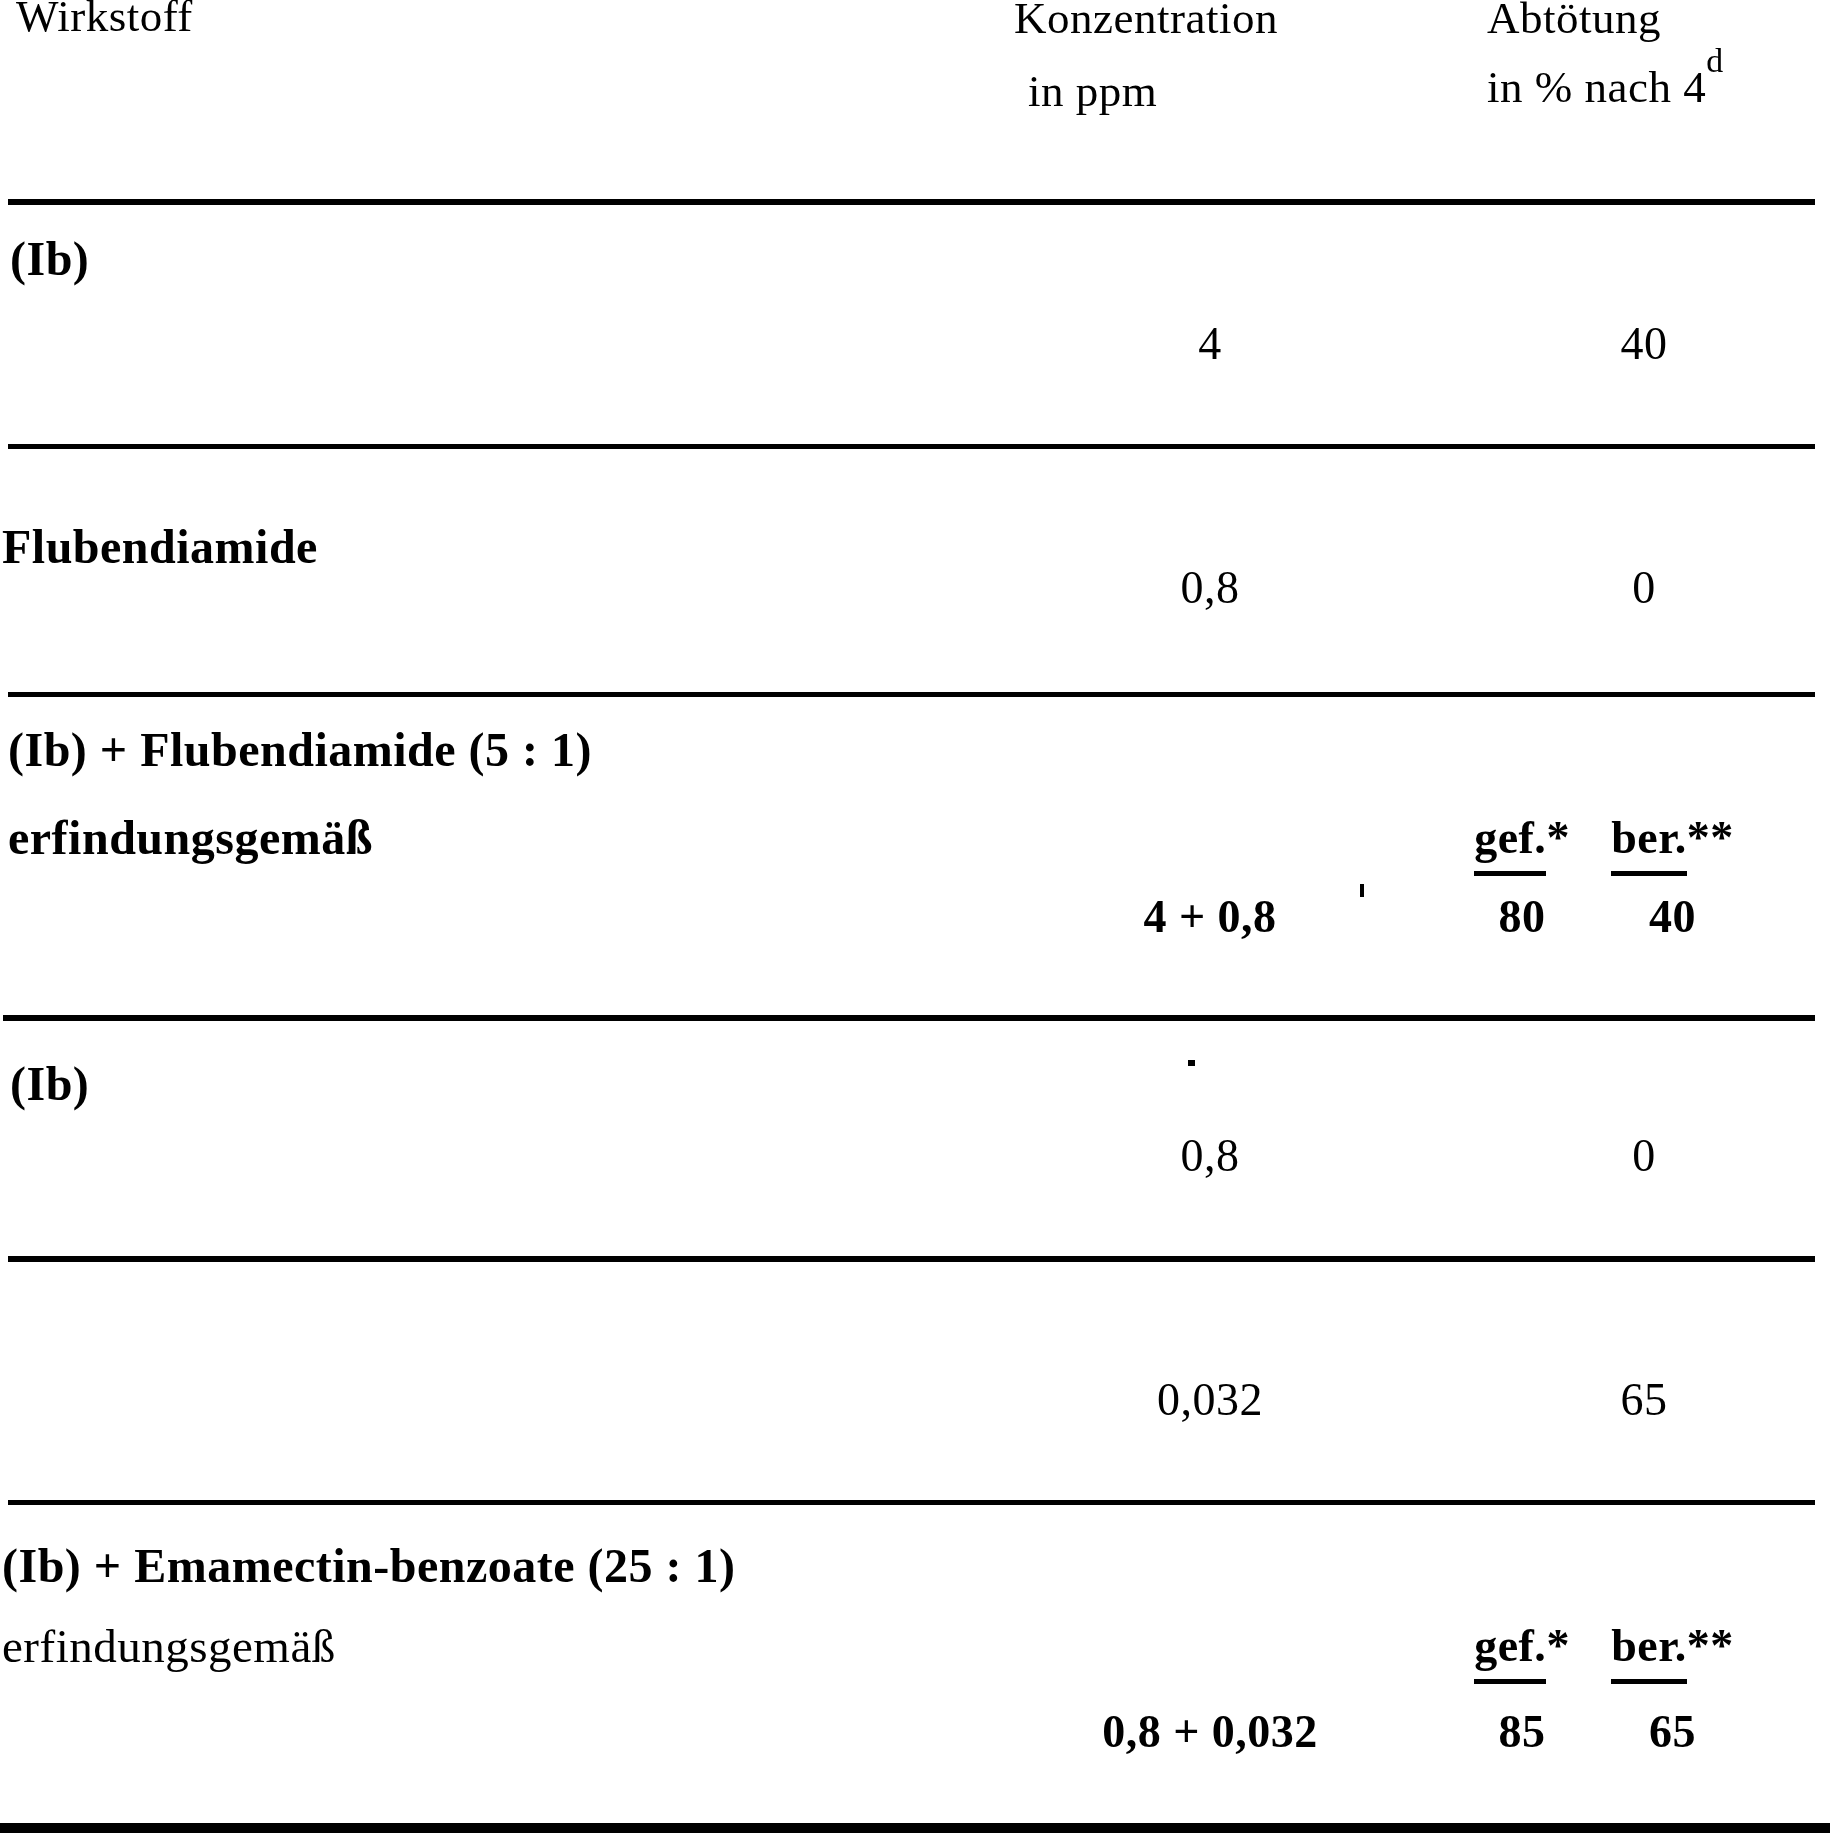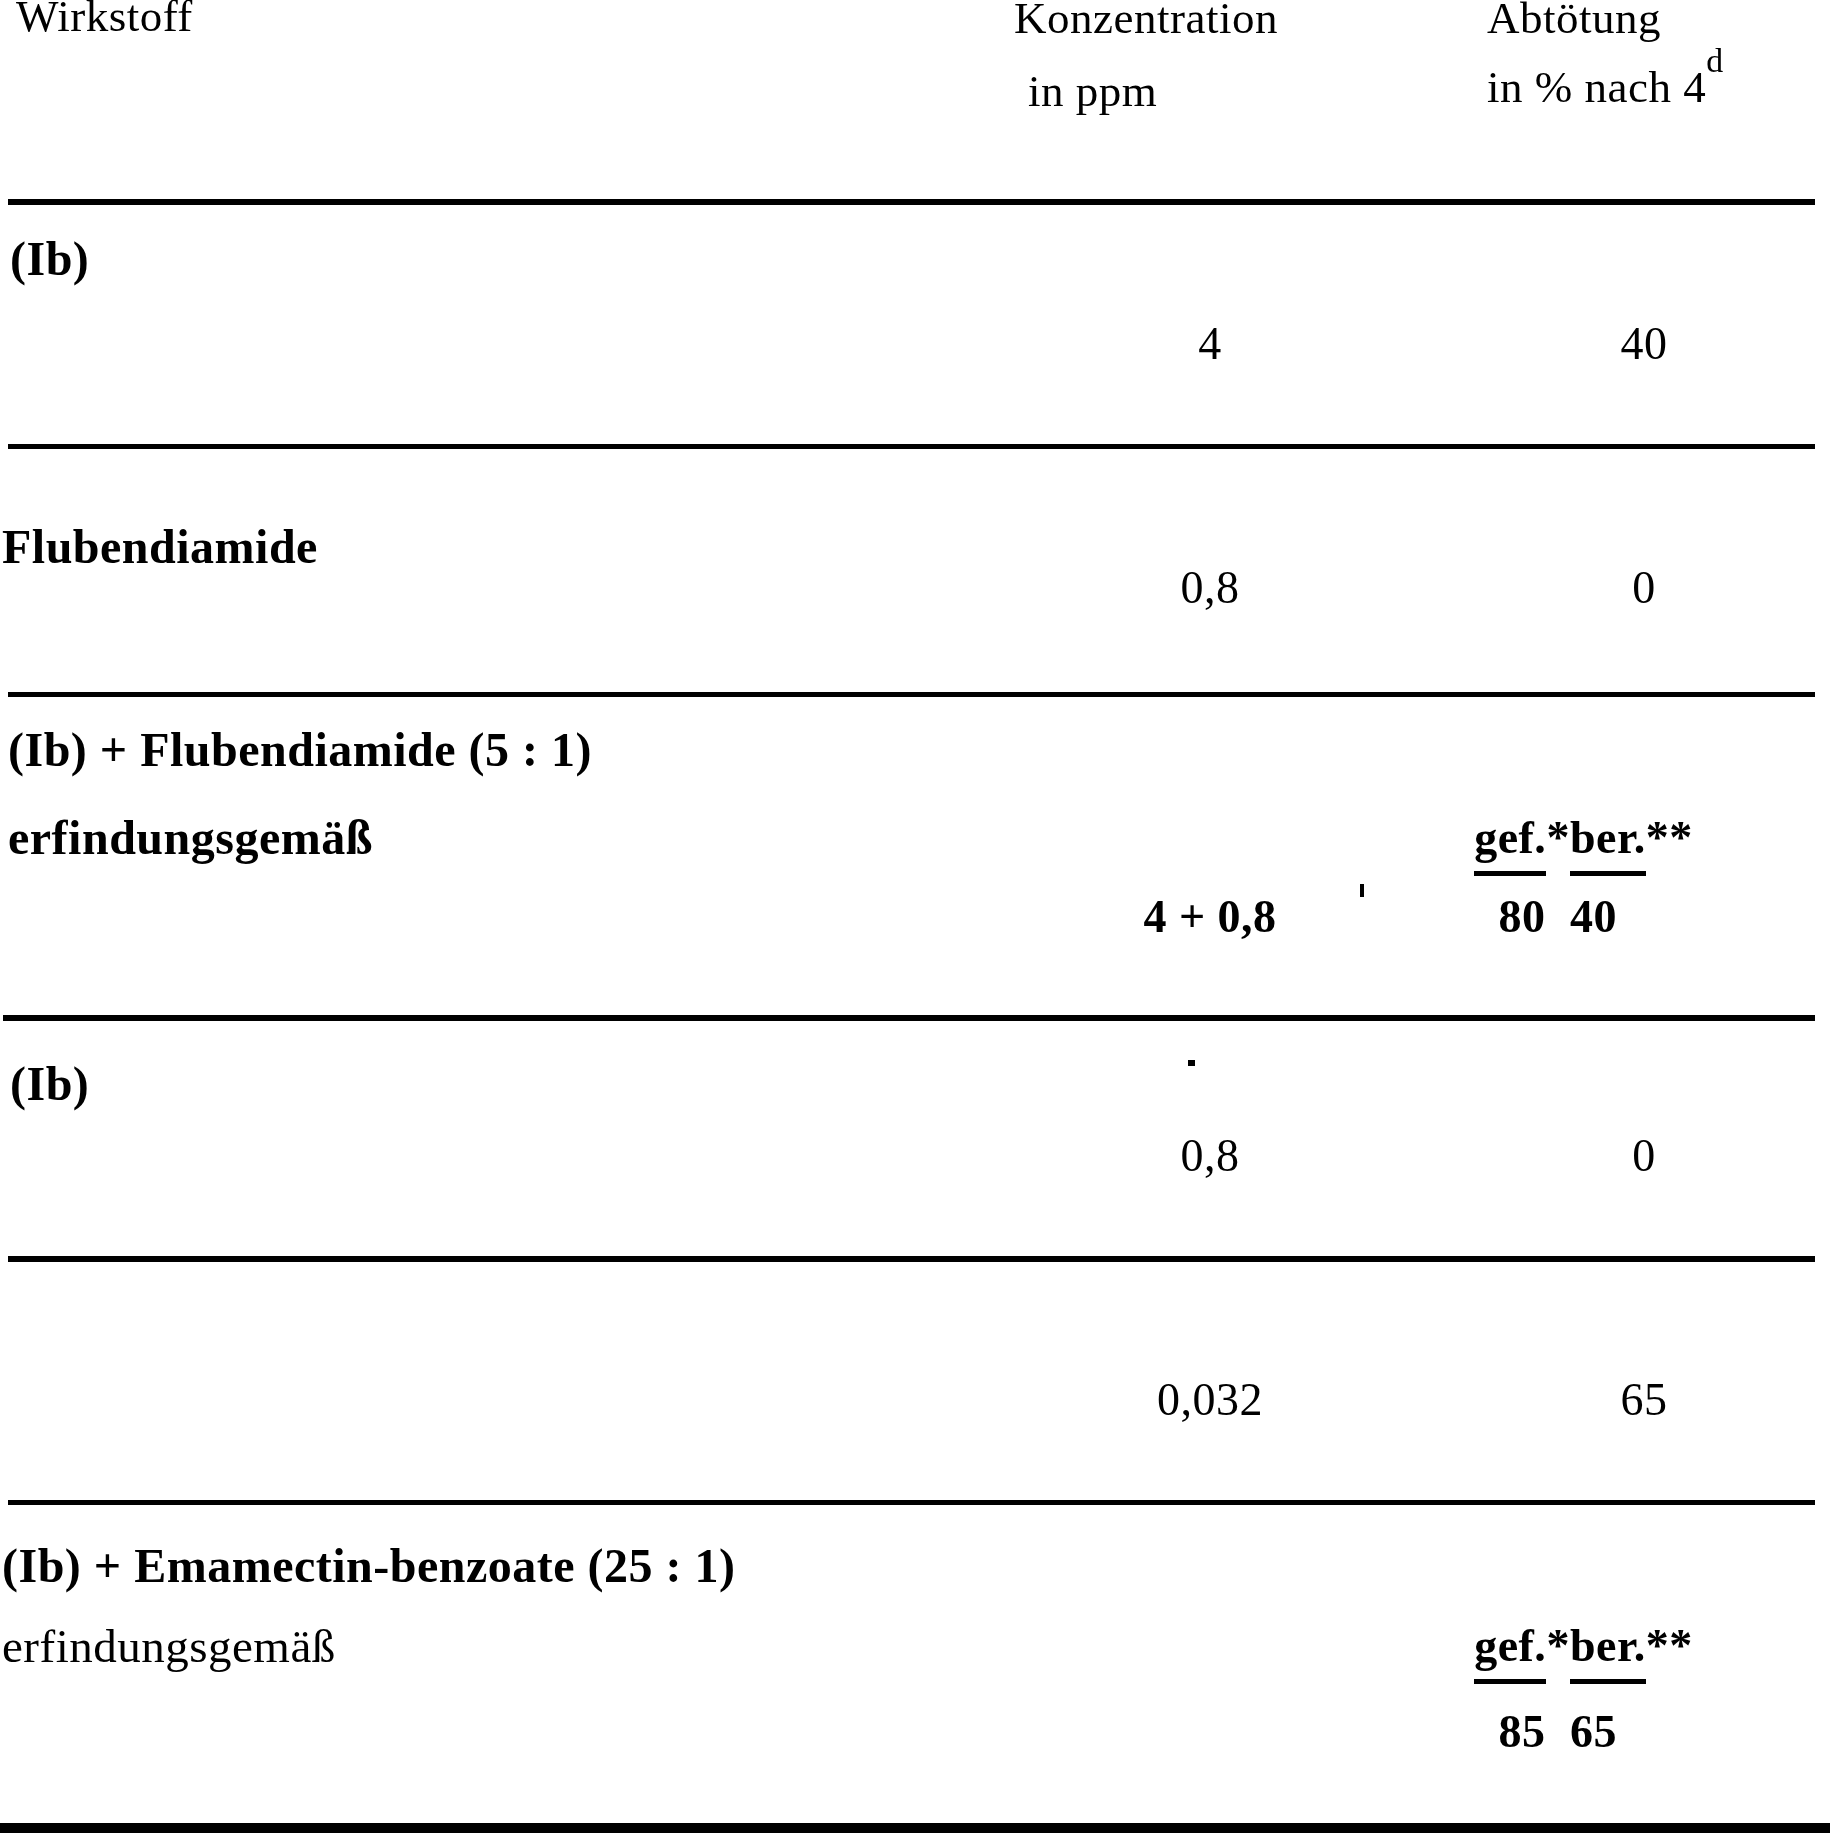--- a/index.html
+++ b/index.html
@@ -23,21 +23,21 @@
     line-height: 1.15;
     letter-spacing: 0.5px;
   }
   .b { font-weight: bold; }
   .name { font-size: 48px; }
   .val { font-size: 46px; }
   
   .col-conc { left: 990px;  width: 440px; text-align: center; }
   .col-kill { left: 1538px; width: 212px; text-align: center; }
   .col-gef  { left: 1422px; width: 200px; text-align: center; }
-  .col-ber  { left: 1570px; width: 205px; }
+  .col-ber  { left: 1570px; width: 205px; text-align: center; }
   
   .hline {
     position: absolute;
     left: 8px;
     width: 1807px;
     height: 5px;
     background: #000000;
   }
   
   .ul {
@@ -112,18 +112,19 @@
   <div class="hline" style="top:1500px;"></div>
 
   <div class="t b name" style="left:2px; top:1538px;">(Ib) + Emamectin-benzoate (25 : 1)</div>
   <div class="t val" style="left:2px; top:1619px; font-size:47px;">erfindungsgemäß</div>
   <div class="t b val col-gef" style="top:1620px;">
     <span class="ul">gef.</span><span>*</span>
   </div>
   <div class="t b val col-ber" style="top:1620px;">
     <span class="ul">ber.</span><span>**</span>
   </div>
+  <div class="t b val col-conc" style="top:1706px;">0,8 + 0,032</div>
   <div class="t b val col-gef" style="top:1706px;">85</div>
   <div class="t b val col-ber" style="top:1706px;">65</div>
 
   <div class="hline" style="left:0; top:1823px; width:1830px; height:10px;"></div>
 
 </div>
 
 </body></html>

